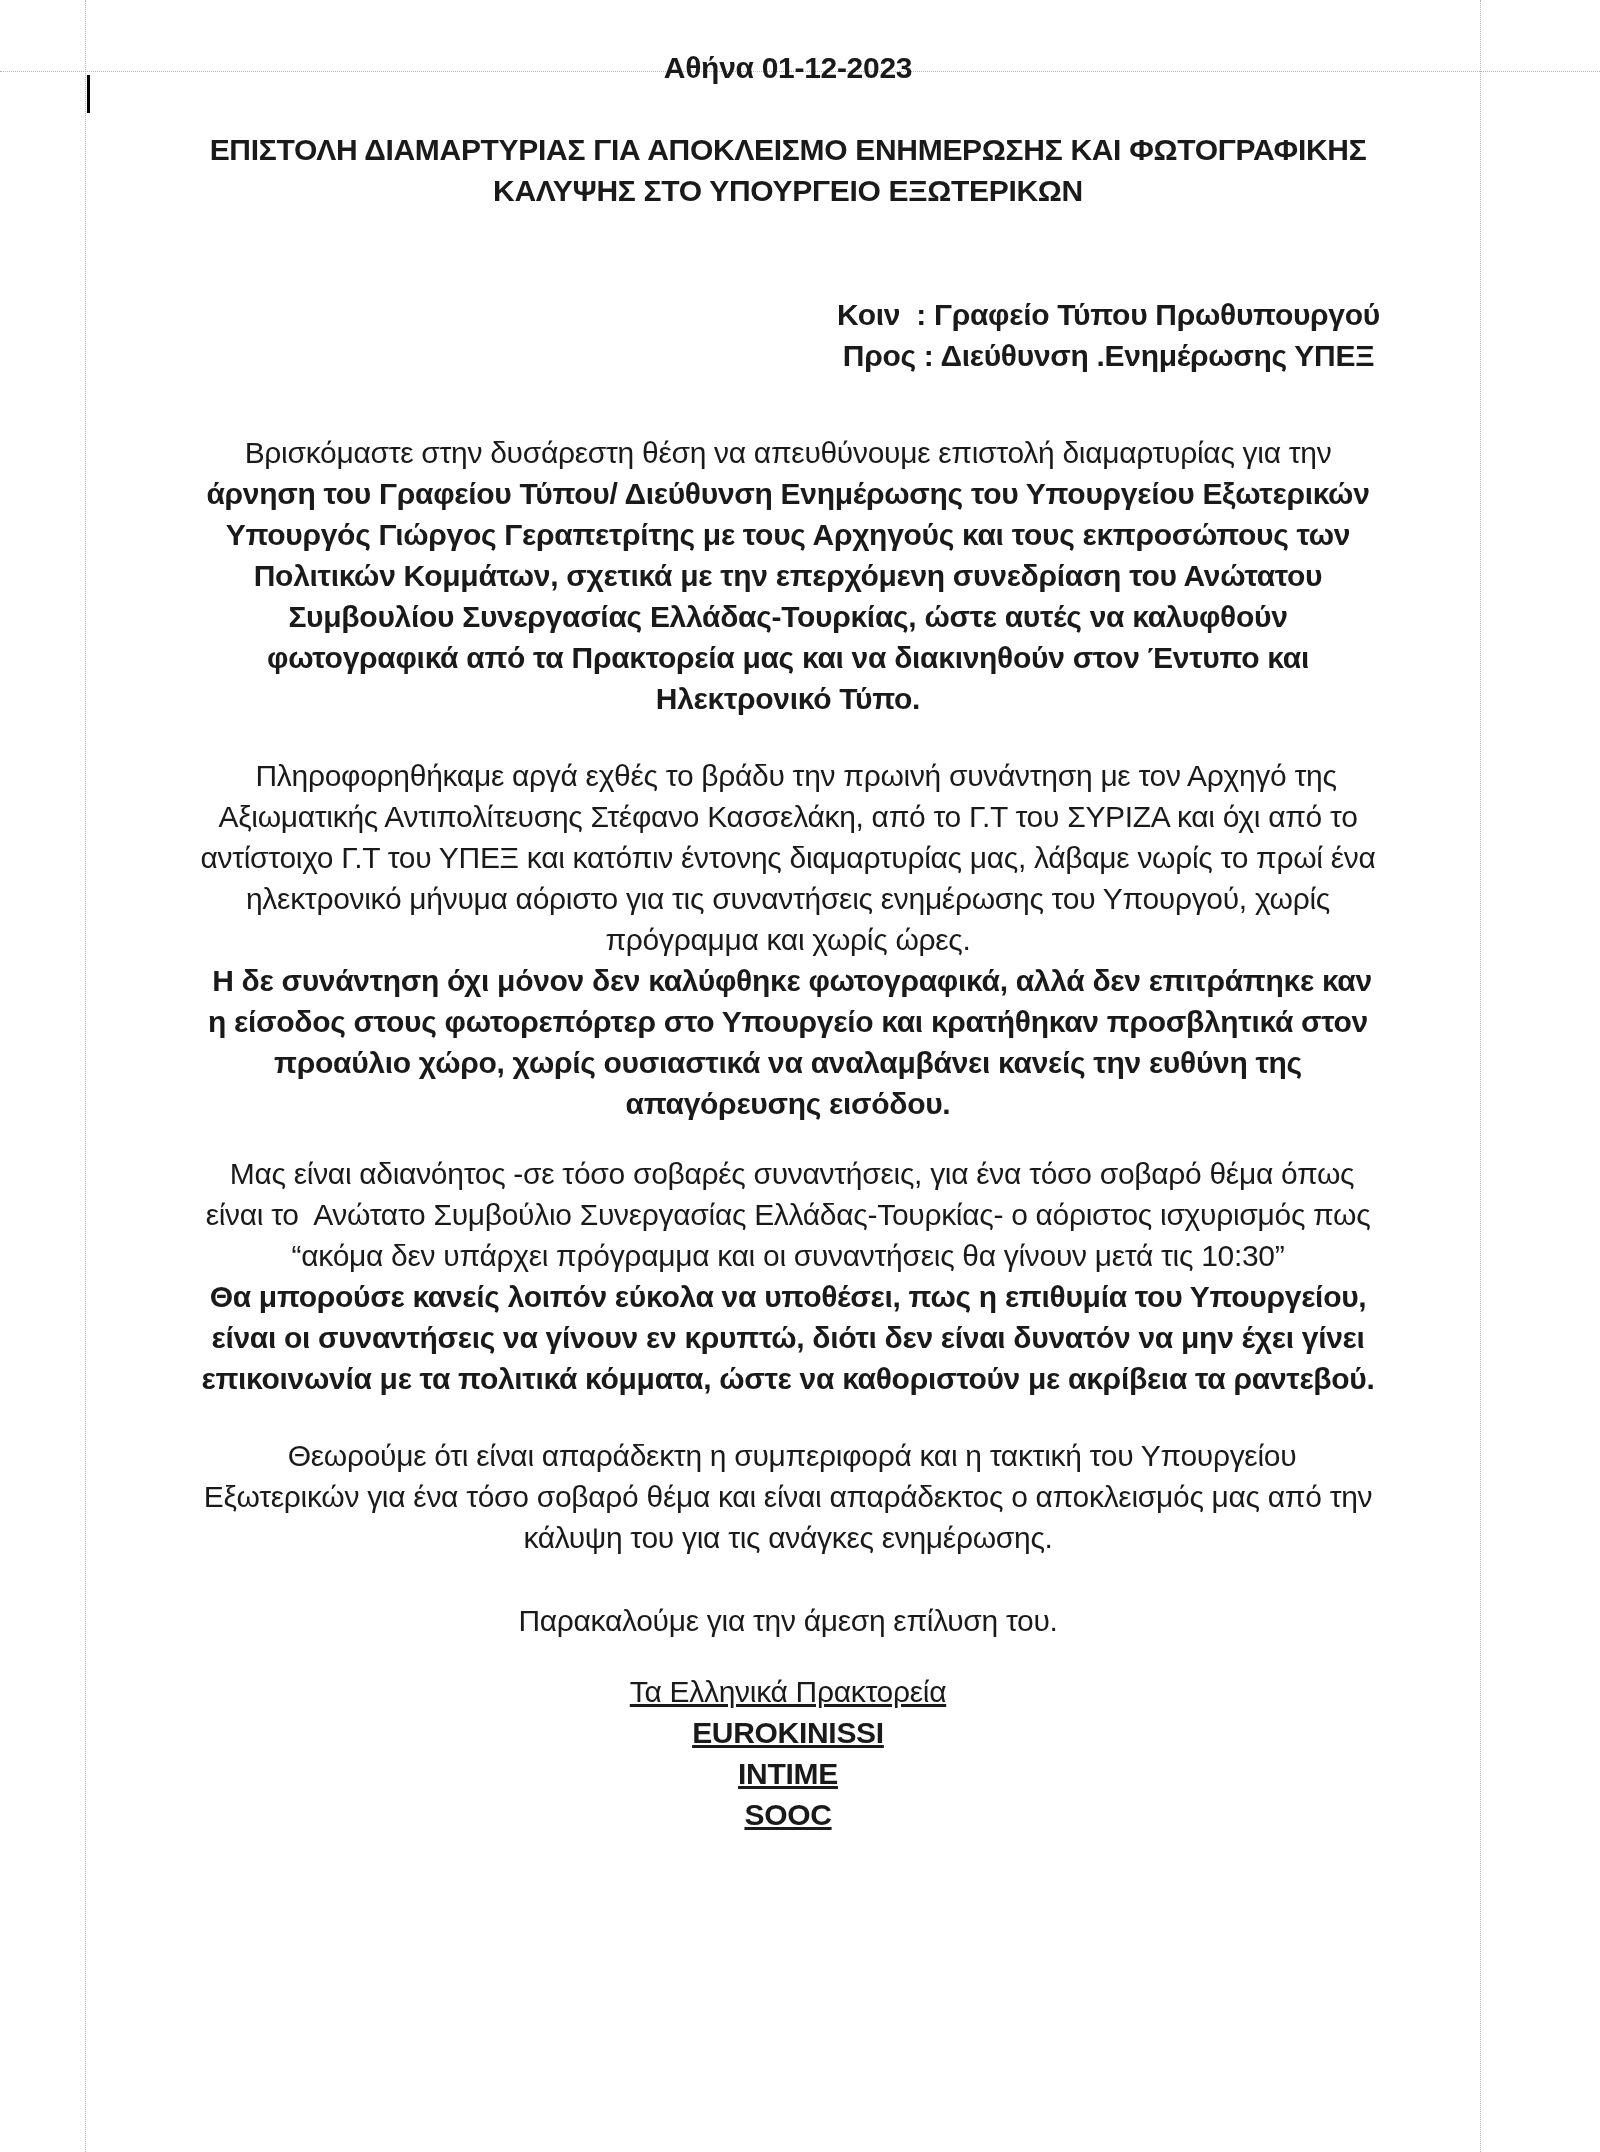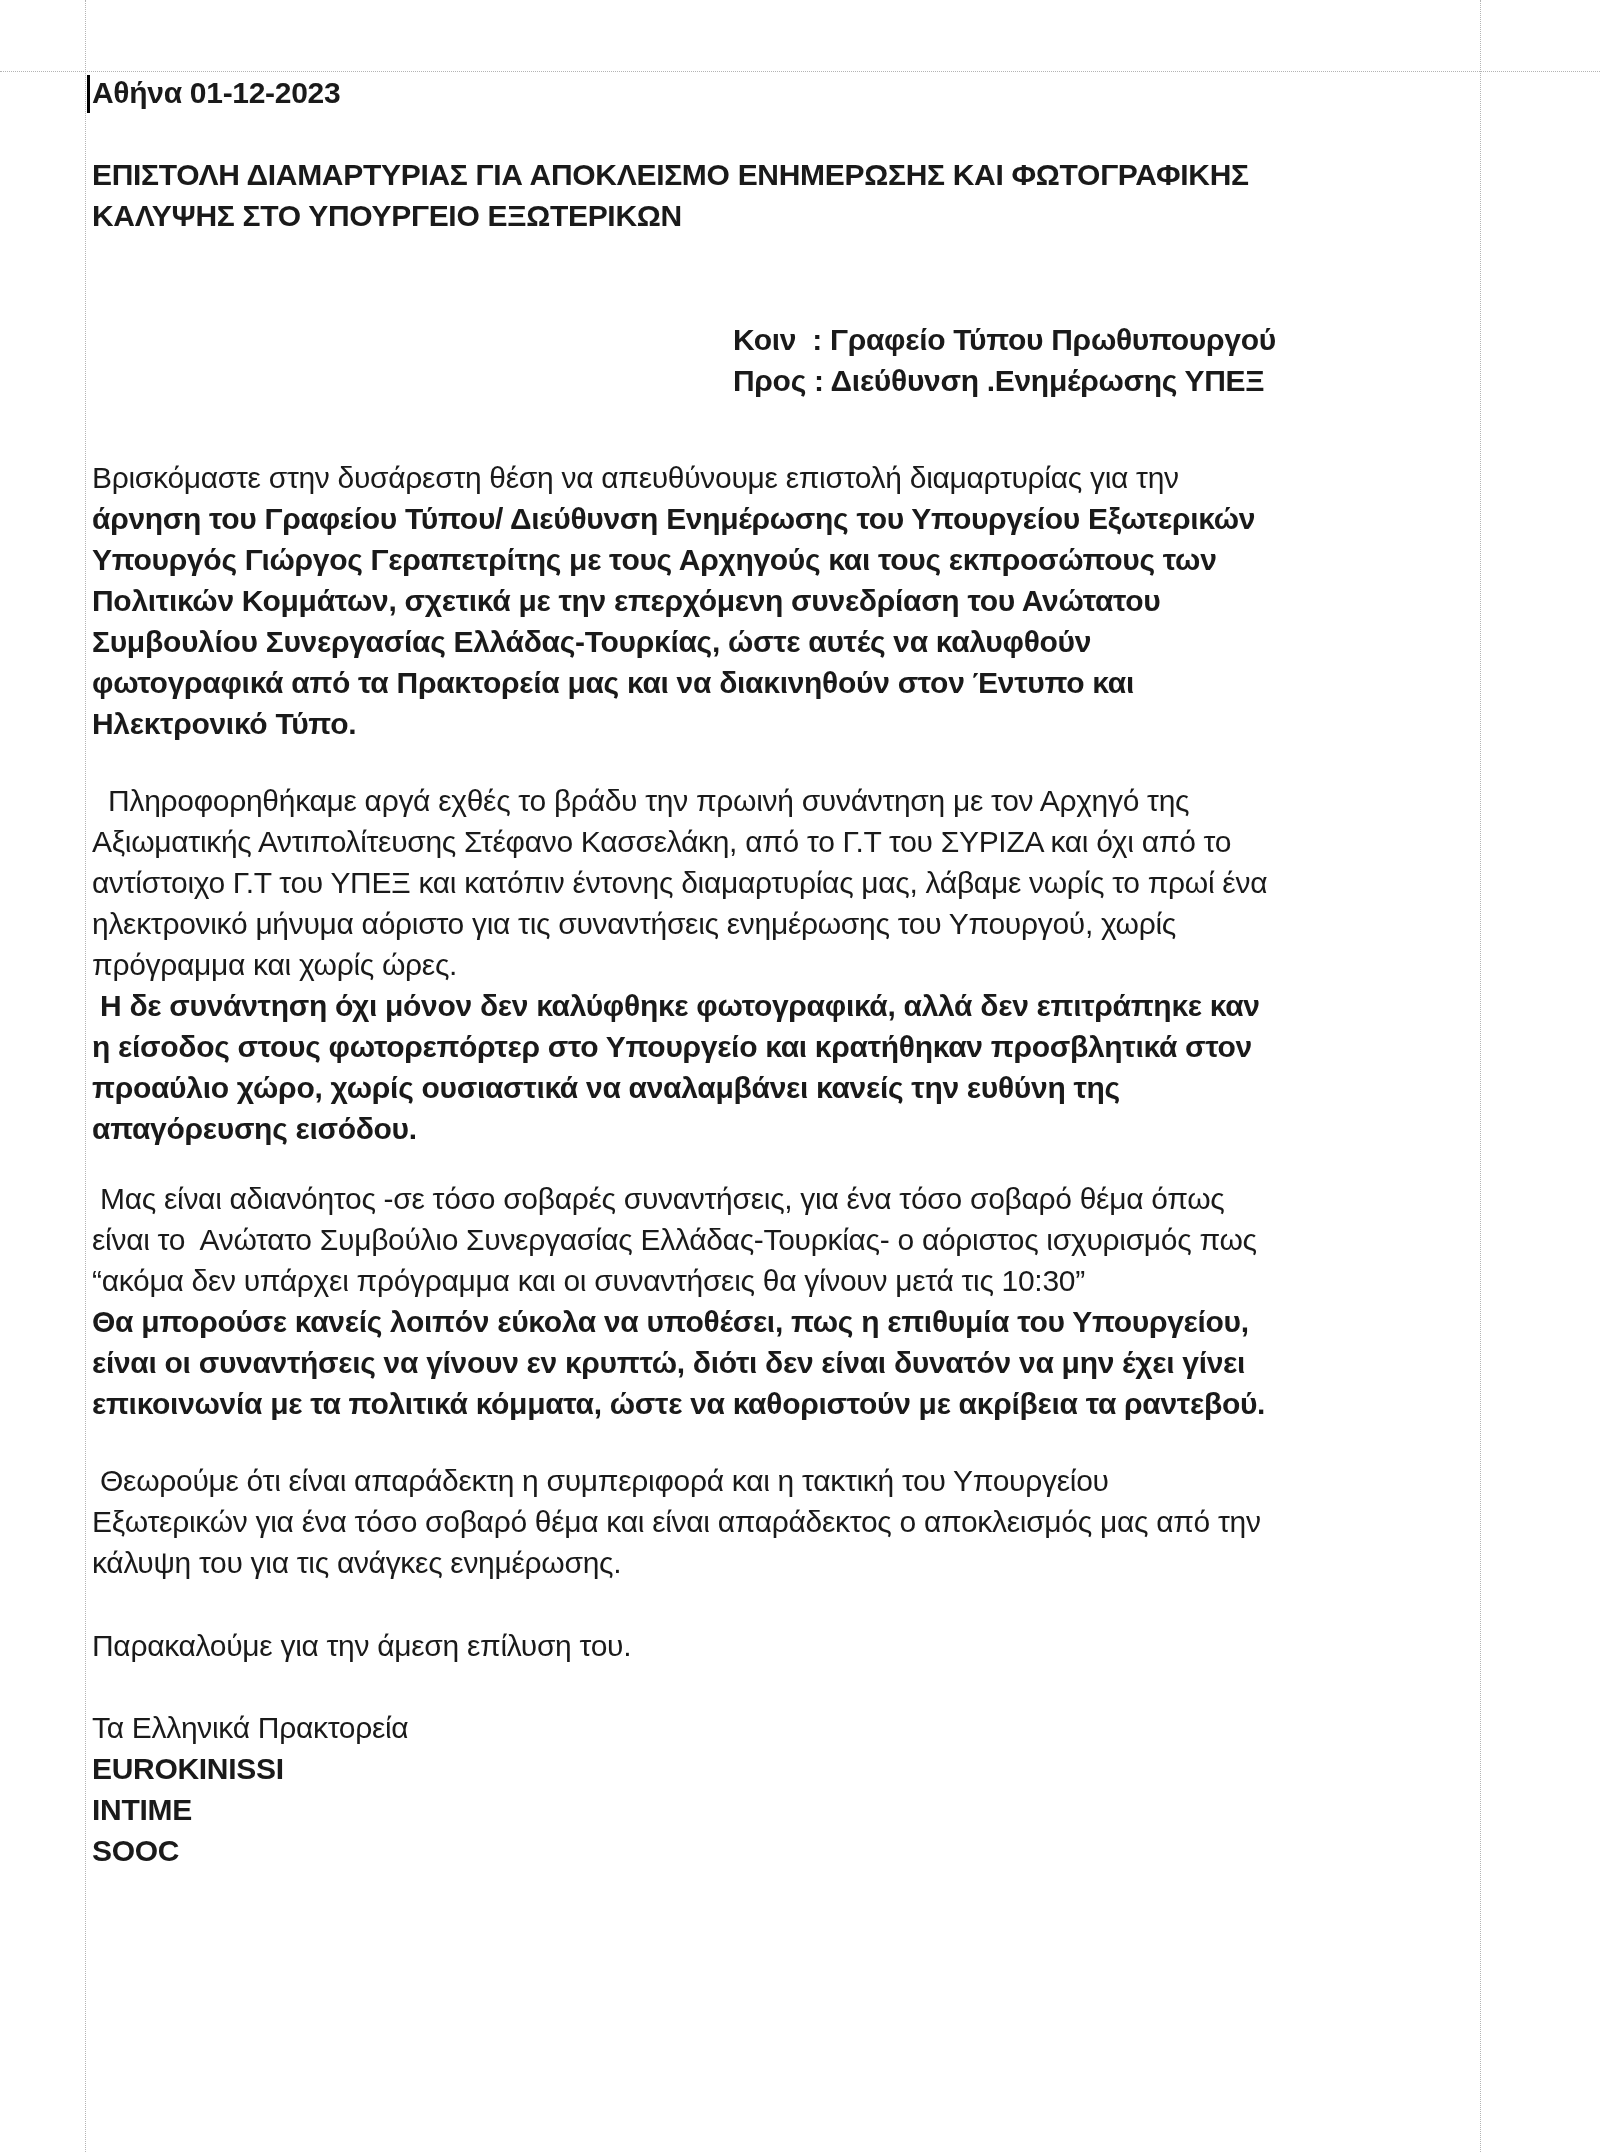--- a/index.html
+++ b/index.html
@@ -34,40 +34,41 @@
   .caret {
     position: absolute;
     left: 87px; top: 75px;
     width: 3px; height: 38px;
     background: #000000;
   }
   .content {
     position: absolute;
     left: 92px; top: 0;
     width: 1392px;
-    padding-top: 72px;
+    padding-top: 47px;
+    text-align: center;
   }
   .line {
     font-size: 30px;
     line-height: 41px;
     letter-spacing: -0.3px;
     white-space: pre;
     color: #1a1a1a;
   }
   .bold, .line.bold { font-weight: bold; }
   .sec-title      { margin-top: 41px; }
   .sec-title .line{ font-weight: bold; }
   .sec-recipients { margin-top: 83px; margin-left: 641px; }
   .sec-recipients .line { font-weight: bold; }
   .sec-p1 { margin-top: 56px; }
   .sec-p2 { margin-top: 36px; }
   .sec-p3 { margin-top: 29px; }
   .sec-p4 { margin-top: 36px; }
   .sec-p5 { margin-top: 42px; }
-  .sec-signature { margin-top: 41px; }
+  .sec-signature { margin-top: 30px; text-decoration: underline; }
 </style>
 </head>
 <body>
 
 <div class="page">
   <div class="guide guide-h"></div>
   <div class="guide guide-v guide-left"></div>
   <div class="guide guide-v guide-right"></div>
   <div class="caret"></div>
 

